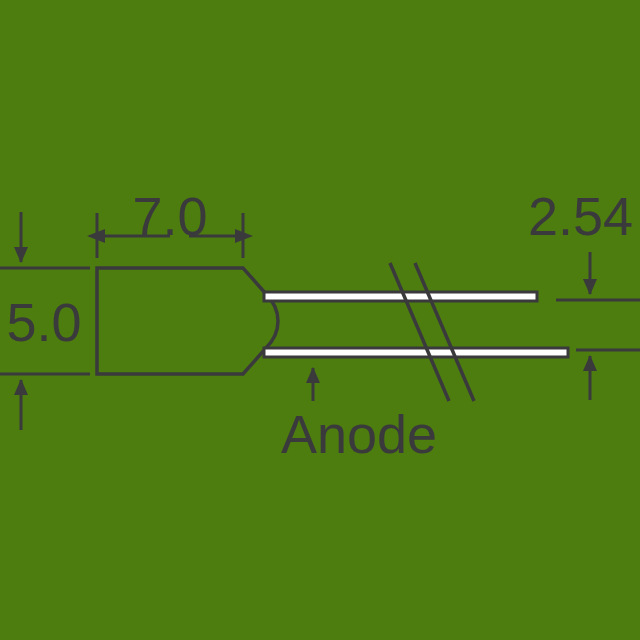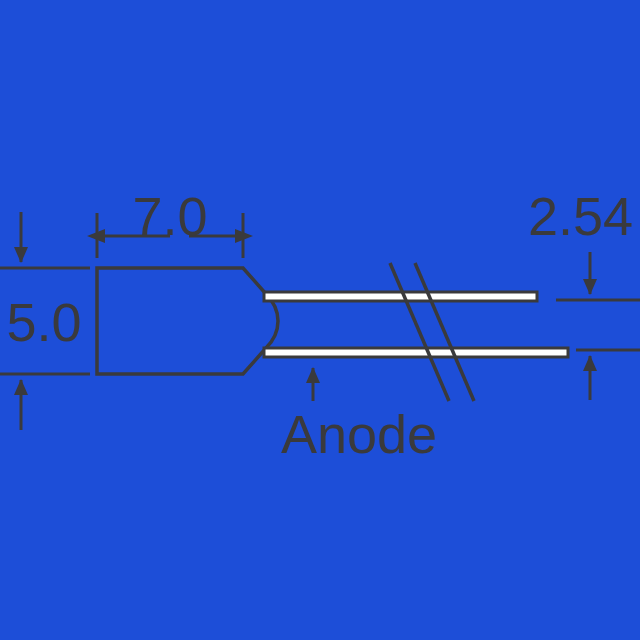--- a/index.html
+++ b/index.html
@@ -10,21 +10,21 @@
   body {
     width: 640px;
     height: 640px;
     overflow: hidden;
     font-family: "Liberation Sans", sans-serif;
   }
   #drawing-root {
     position: relative;
     width: 640px;
     height: 640px;
-    background: #1d4ed8;
+    background: #4d7c0f;
   }
   svg#package-drawing {
     display: block;
     width: 640px;
     height: 640px;
   }
   .dim-text {
     font-family: "Liberation Sans", sans-serif;
     font-size: 54px;
     fill: #3a3a3c;

